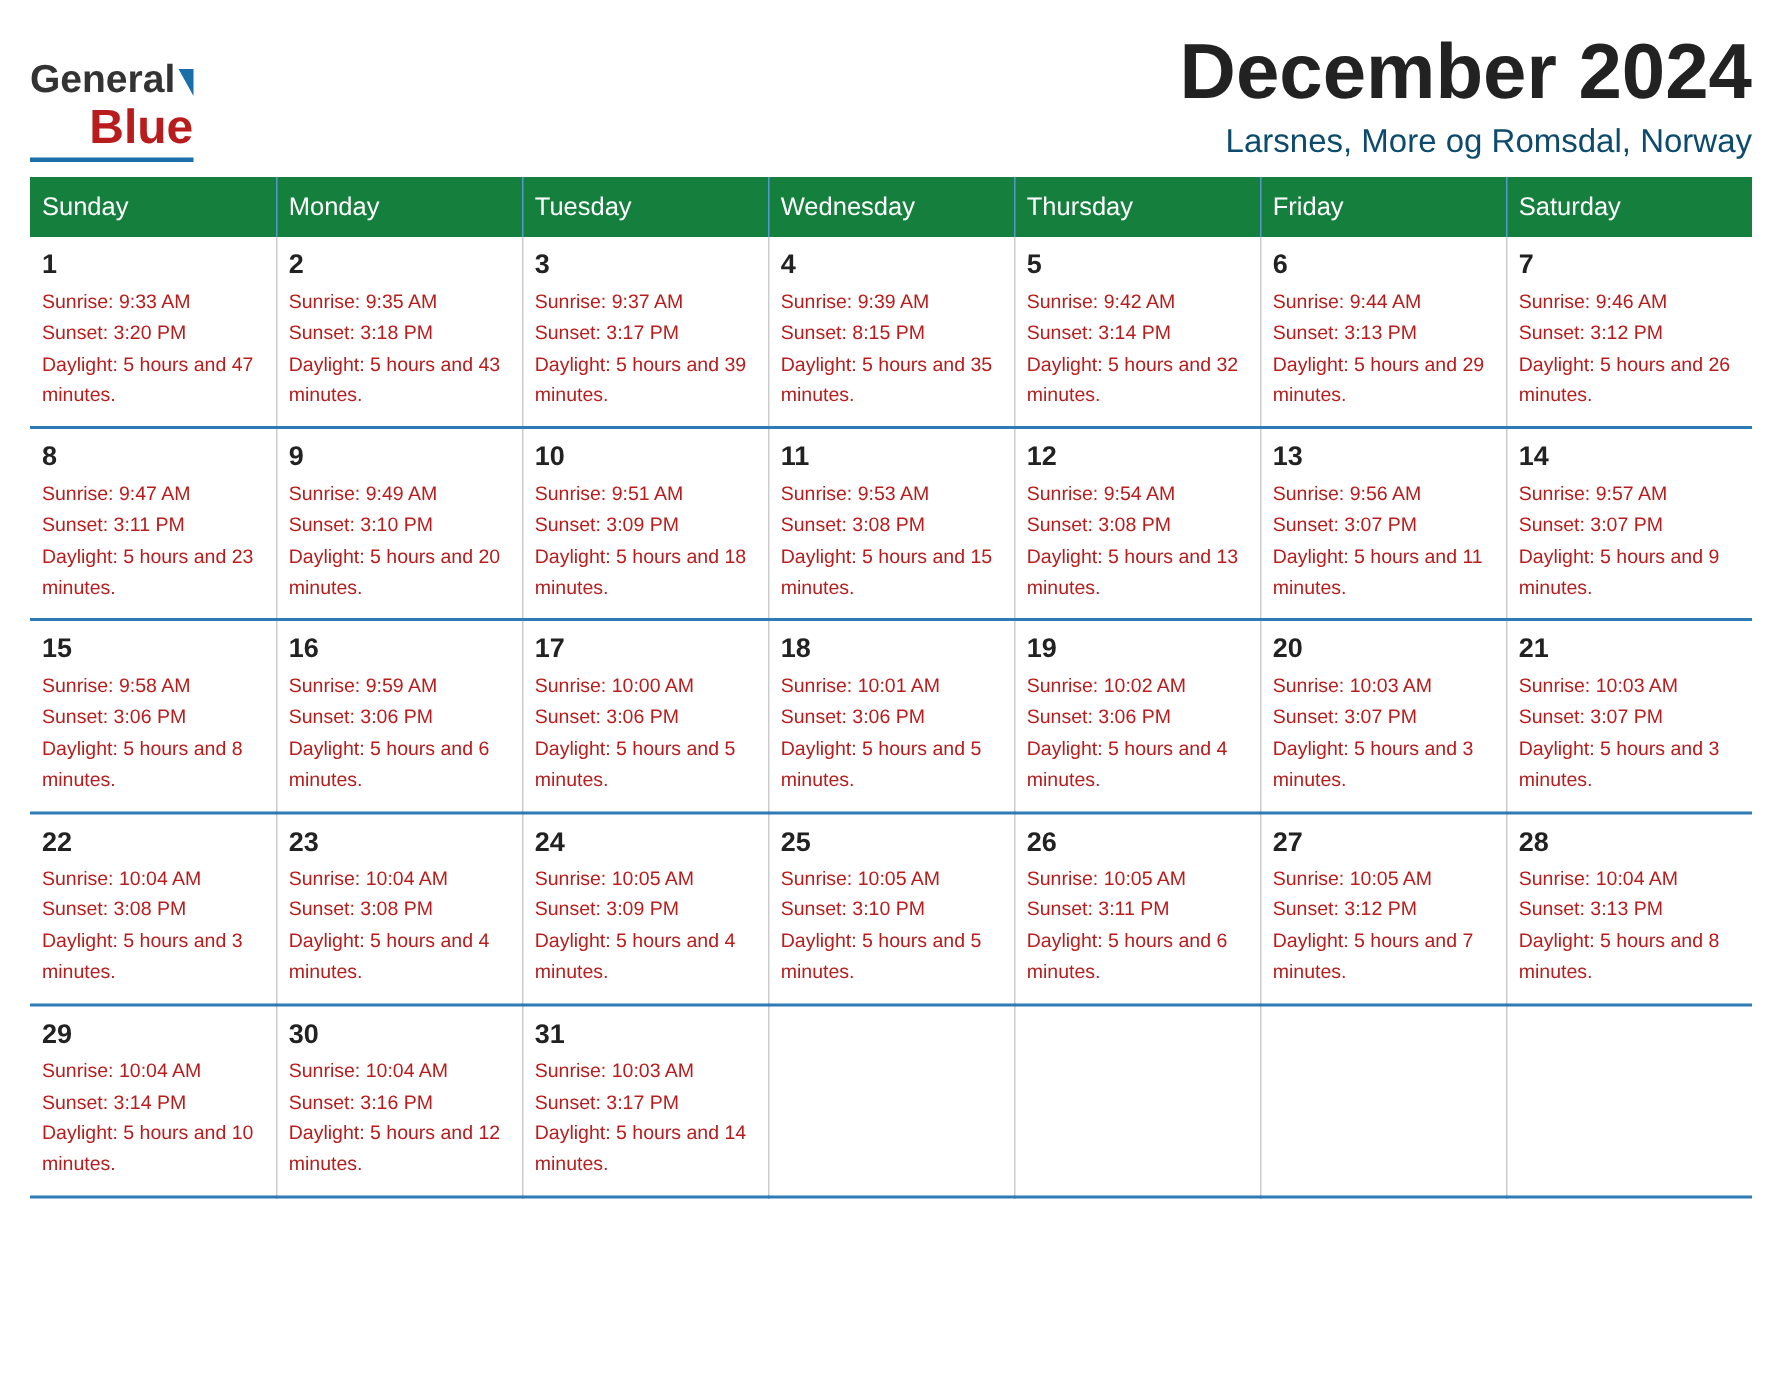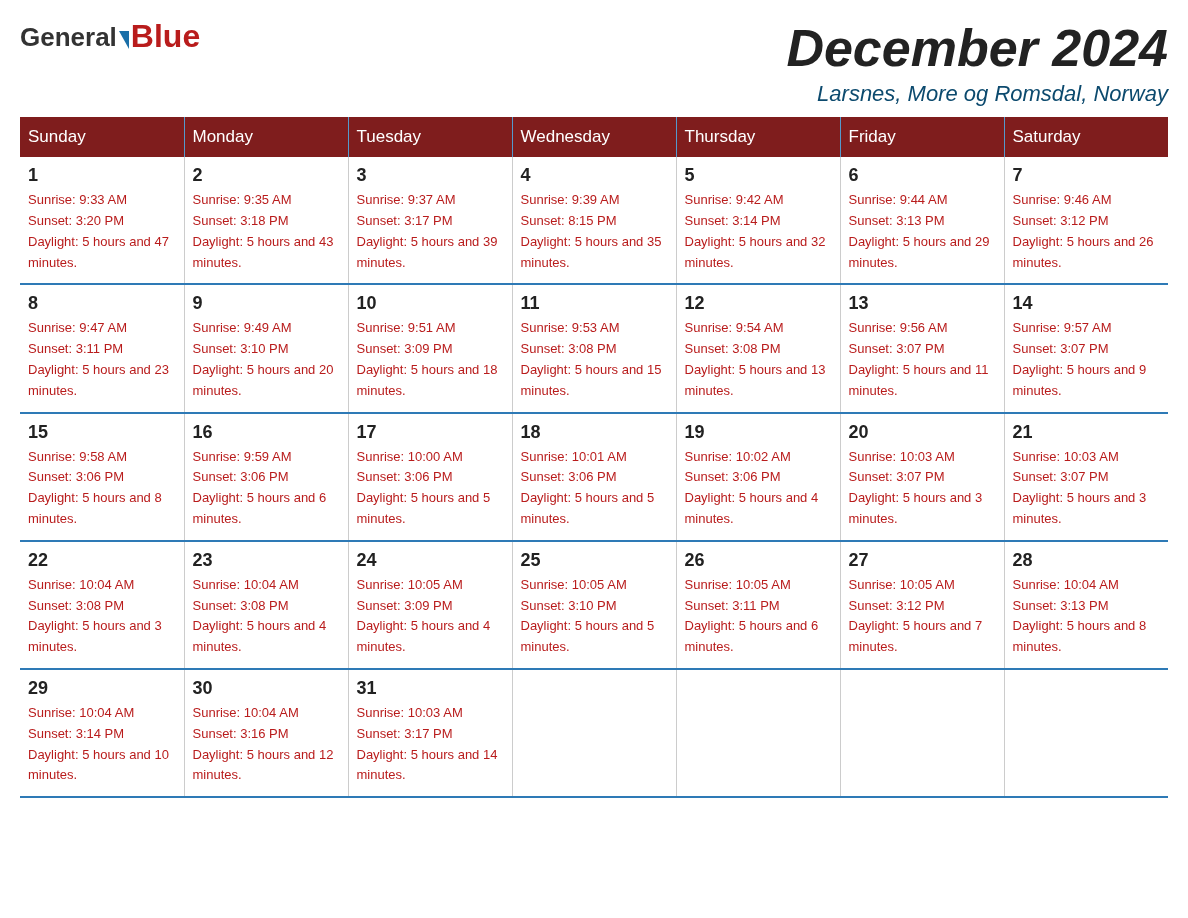--- a/index.html
+++ b/index.html
@@ -11,21 +11,23 @@
       min-height: 918px;
     }
     .header {
       display: flex;
       justify-content: space-between;
       align-items: flex-start;
       margin-bottom: 10px;
     }
     .logo {
       display: flex;
-      align-items: center;
+      flex-direction: column;
+      align-items: flex-end;
+      margin-top: 17px;
     }
     .logo-text {
       display: flex;
       align-items: center;
     }
     .logo-general {
       font-size: 26px;
       font-weight: bold;
       color: #333;
     }
@@ -46,40 +48,39 @@
       margin-left: 2px;
     }
     .logo-line {
       height: 3px;
       background: #1a6fa8;
       width: 100%;
       margin-top: 2px;
     }
     .title-section {
       text-align: right;
-      font-style: italic;
     }
     .month-title {
       font-size: 52px;
       font-weight: bold;
       color: #222;
       line-height: 1.1;
     }
     .location-title {
       font-size: 22px;
       color: #0c4a6e;
       margin-top: 4px;
     }
     table {
       width: 100%;
       border-collapse: collapse;
       margin-top: 10px;
     }
     thead tr {
-      background-color: #7f1d1d;
+      background-color: #15803d;
     }
     thead th {
       color: #fff;
       padding: 10px 8px;
       text-align: left;
       font-size: 17px;
       font-weight: normal;
       border-right: 1px solid #5599cc;
     }
     thead th:last-child {

